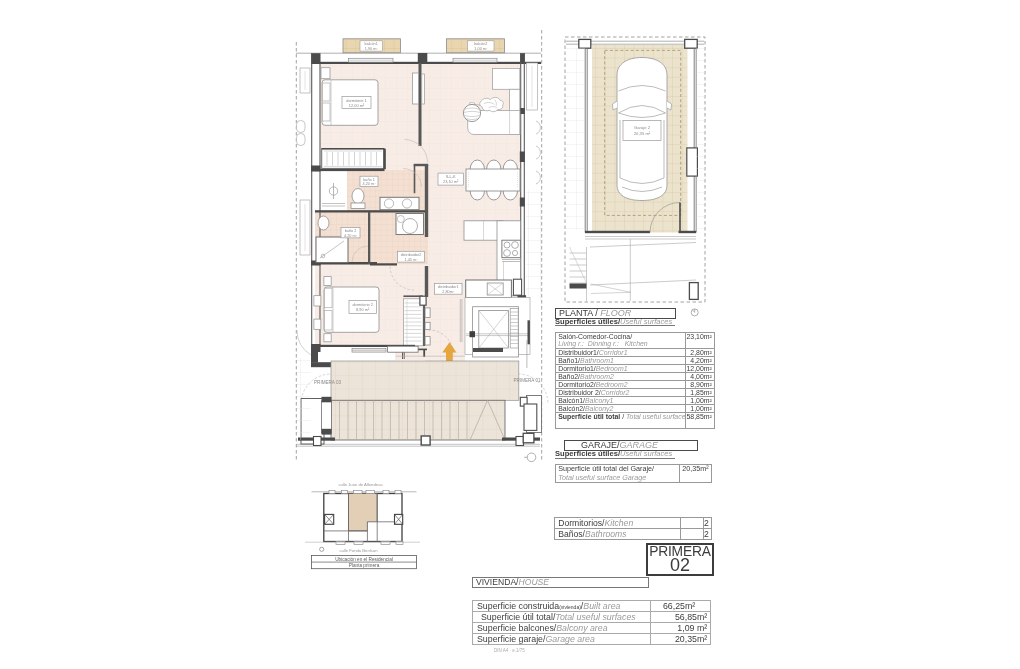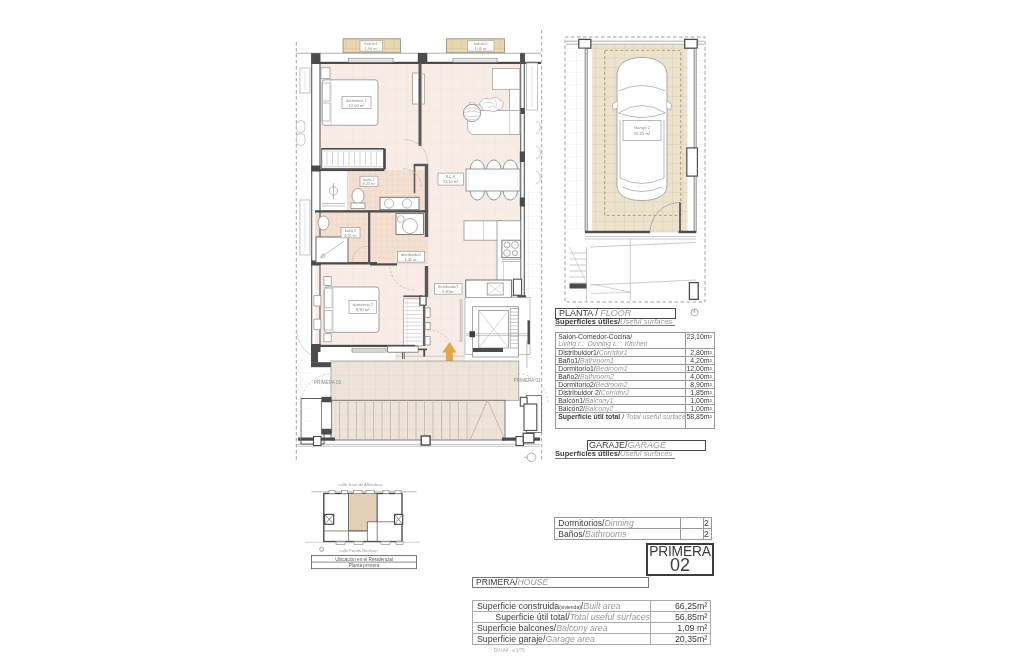--- a/index.html
+++ b/index.html
@@ -593,64 +593,74 @@
             <td style="border:0.6px solid #999;text-align:right;padding:0 2px 0 0;line-height:7px;">1,00m²</td>
           </tr>
     <tr style="height:16px;">
             <td style="border:0.6px solid #999;padding:0 0 0 2px;line-height:7.4px;white-space:nowrap;vertical-align:top;"><b>Superficie útil total</b> / <span class="it">Total useful surface</span></td>
             <td style="border:0.6px solid #999;text-align:right;padding:0 2px 0 0;line-height:7.4px;vertical-align:top;">58,85m²</td>
           </tr>
   </tbody>
       </table>
 </div>
 
-<div class="abs" style="left:587px;top:439.8px;width:116px;height:9.4px;border:1.7px solid #4a4a4a;background:#fff;font-size:9px;line-height:9.4px;padding-left:1px;white-space:nowrap;">
+<div class="abs" style="left:564px;top:439.8px;width:116px;height:9.4px;border:1.7px solid #4a4a4a;background:#fff;font-size:9px;line-height:9.4px;padding-left:16px;white-space:nowrap;">
   <span class="dk">GARAJE/</span><span class="it">GARAGE</span>
 </div>
 
 <div class="abs" style="left:555px;top:451.2px;width:119.5px;height:6.6px;border-bottom:0.8px solid #777;font-size:7.6px;line-height:6.8px;white-space:nowrap;">
   <span class="dk" style="font-weight:bold;">Superficies útiles/</span><span class="it">Useful surfaces</span>
 </div>
 
+<div class="abs" style="left:555.2px;top:464.2px;width:156.5px;font-size:7.2px;color:#3c3c3c;">
+  <table style="width:156.5px;border:0.8px solid #888;">
+    <tbody>
+          <tr style="height:17px;">
+      <td style="border:0.6px solid #999;width:120.6px;padding:0 0 0 2px;vertical-align:top;line-height:8.4px;">Superficie útil total del Garaje/<br><span class="it">Total useful surface Garage</span></td>
+      <td style="border:0.6px solid #999;text-align:right;padding:0 2px 0 0;vertical-align:top;line-height:8.4px;">20,35m²</td>
+    </tr>
+  </tbody>
+      </table>
+</div>
 
 <div class="abs" style="left:554.2px;top:516.7px;width:157.5px;font-size:8.6px;color:#3c3c3c;">
   <table style="width:157.5px;border:0.8px solid #888;">
     <tbody>
           <tr style="height:10.8px;">
-      <td style="border:0.6px solid #999;width:123px;padding:0 0 0 3px;line-height:10px;">Dormitorios/<span class="it">Dinning</span></td>
+      <td style="border:0.6px solid #999;width:123px;padding:0 0 0 3px;line-height:10px;">Dormitorios/<span class="it">Kitchen</span></td>
       <td style="border:0.6px solid #999;width:22px;"></td>
       <td style="border:0.6px solid #999;text-align:center;padding-right:2px;">2</td>
     </tr>
     <tr style="height:10.8px;">
       <td style="border:0.6px solid #999;padding:0 0 0 3px;line-height:10px;">Baños/<span class="it">Bathrooms</span></td>
       <td style="border:0.6px solid #999;"></td>
       <td style="border:0.6px solid #999;text-align:center;padding-right:2px;">2</td>
     </tr>
   </tbody>
       </table>
 </div>
 
 <div class="abs" style="left:646.2px;top:542.8px;width:63.5px;height:29.5px;border:2px solid #3c3c3c;background:#fff;text-align:center;color:#3c3c3c;">
   <div style="font-size:13.8px;line-height:14.5px;letter-spacing:-0.2px;">PRIMERA</div>
   <div style="font-size:18px;line-height:13px;">02</div>
 </div>
 
 <div class="abs" style="left:472px;top:577px;width:172px;height:8.7px;border:0.9px solid #777;background:#fff;font-size:8.6px;line-height:8.7px;padding-left:3px;white-space:nowrap;">
-  <span class="dk">PRIMERA/</span><span class="it">HOUSE</span>
+  <span class="dk">VIVIENDA/</span><span class="it">HOUSE</span>
 </div>
 
 <div class="abs" style="left:472px;top:599.5px;width:239.2px;font-size:8.8px;color:#3c3c3c;">
   <table style="width:239.2px;border:0.8px solid #999;">
     <tbody>
           <tr style="height:10.9px;">
       <td style="border:0.6px solid #aaa;width:173px;padding:0 0 0 4px;">Superficie construida<span style="font-size:5px;">(vivienda)</span>/<span class="it">Built area</span></td>
-      <td style="border:0.6px solid #aaa;text-align:right;padding:0 3px 0 0;">66,25m²</td>
+      <td style="border:0.6px solid #aaa;text-align:center;padding:0 3px 0 0;">66,25m²</td>
     </tr>
     <tr style="height:10.9px;">
-      <td style="border:0.6px solid #aaa;padding:0 0 0 8px;text-align:right;">Superficie útil total/<span class="it">Total useful surfaces</span></td>
+      <td style="border:0.6px solid #aaa;padding:0 0 0 8px;">Superficie útil total/<span class="it">Total useful surfaces</span></td>
       <td style="border:0.6px solid #aaa;text-align:right;padding:0 3px 0 8px;">56,85m²</td>
     </tr>
     <tr style="height:10.9px;">
       <td style="border:0.6px solid #aaa;padding:0 0 0 4px;">Superficie balcones/<span class="it">Balcony area</span></td>
       <td style="border:0.6px solid #aaa;text-align:right;padding:0 3px 0 0;">1,09 m²</td>
     </tr>
     <tr style="height:10.9px;">
       <td style="border:0.6px solid #aaa;padding:0 0 0 4px;">Superficie garaje/<span class="it">Garage area</span></td>
       <td style="border:0.6px solid #aaa;text-align:right;padding:0 3px 0 0;">20,35m²</td>
     </tr>

